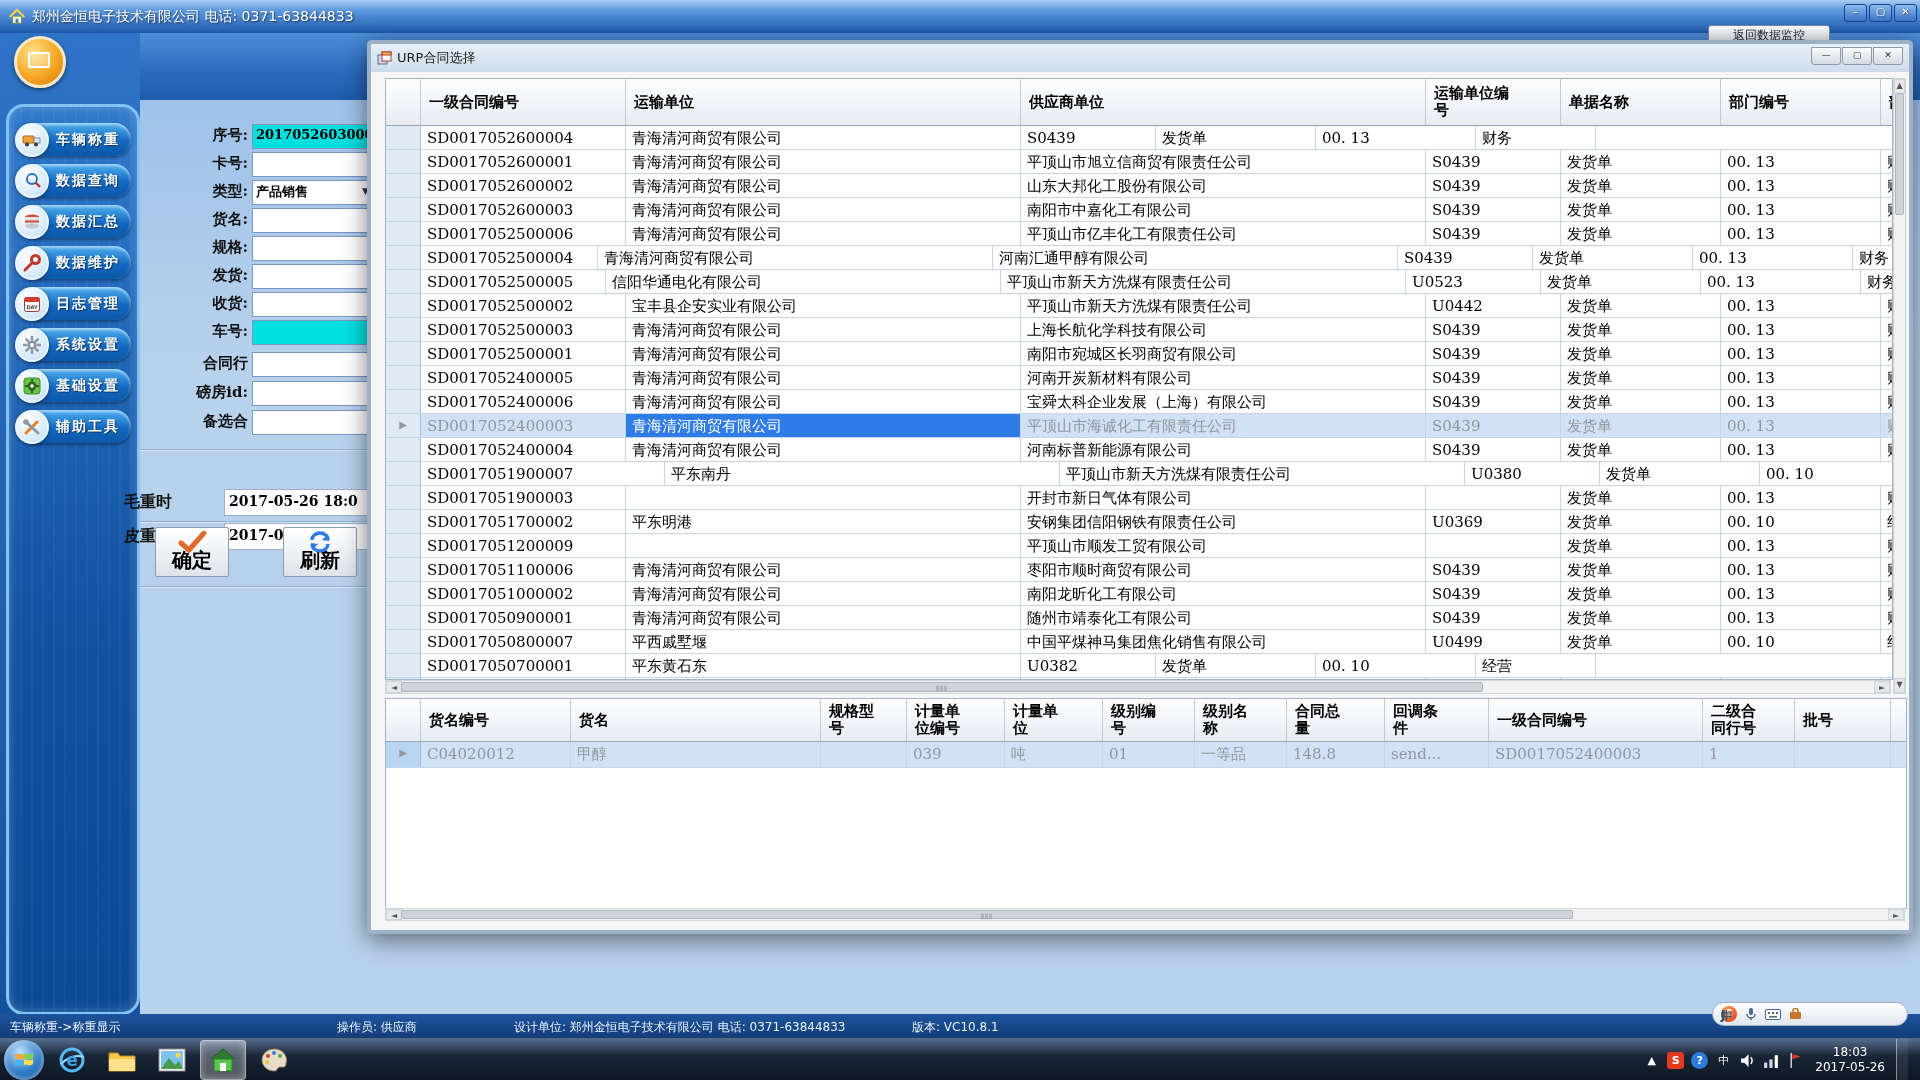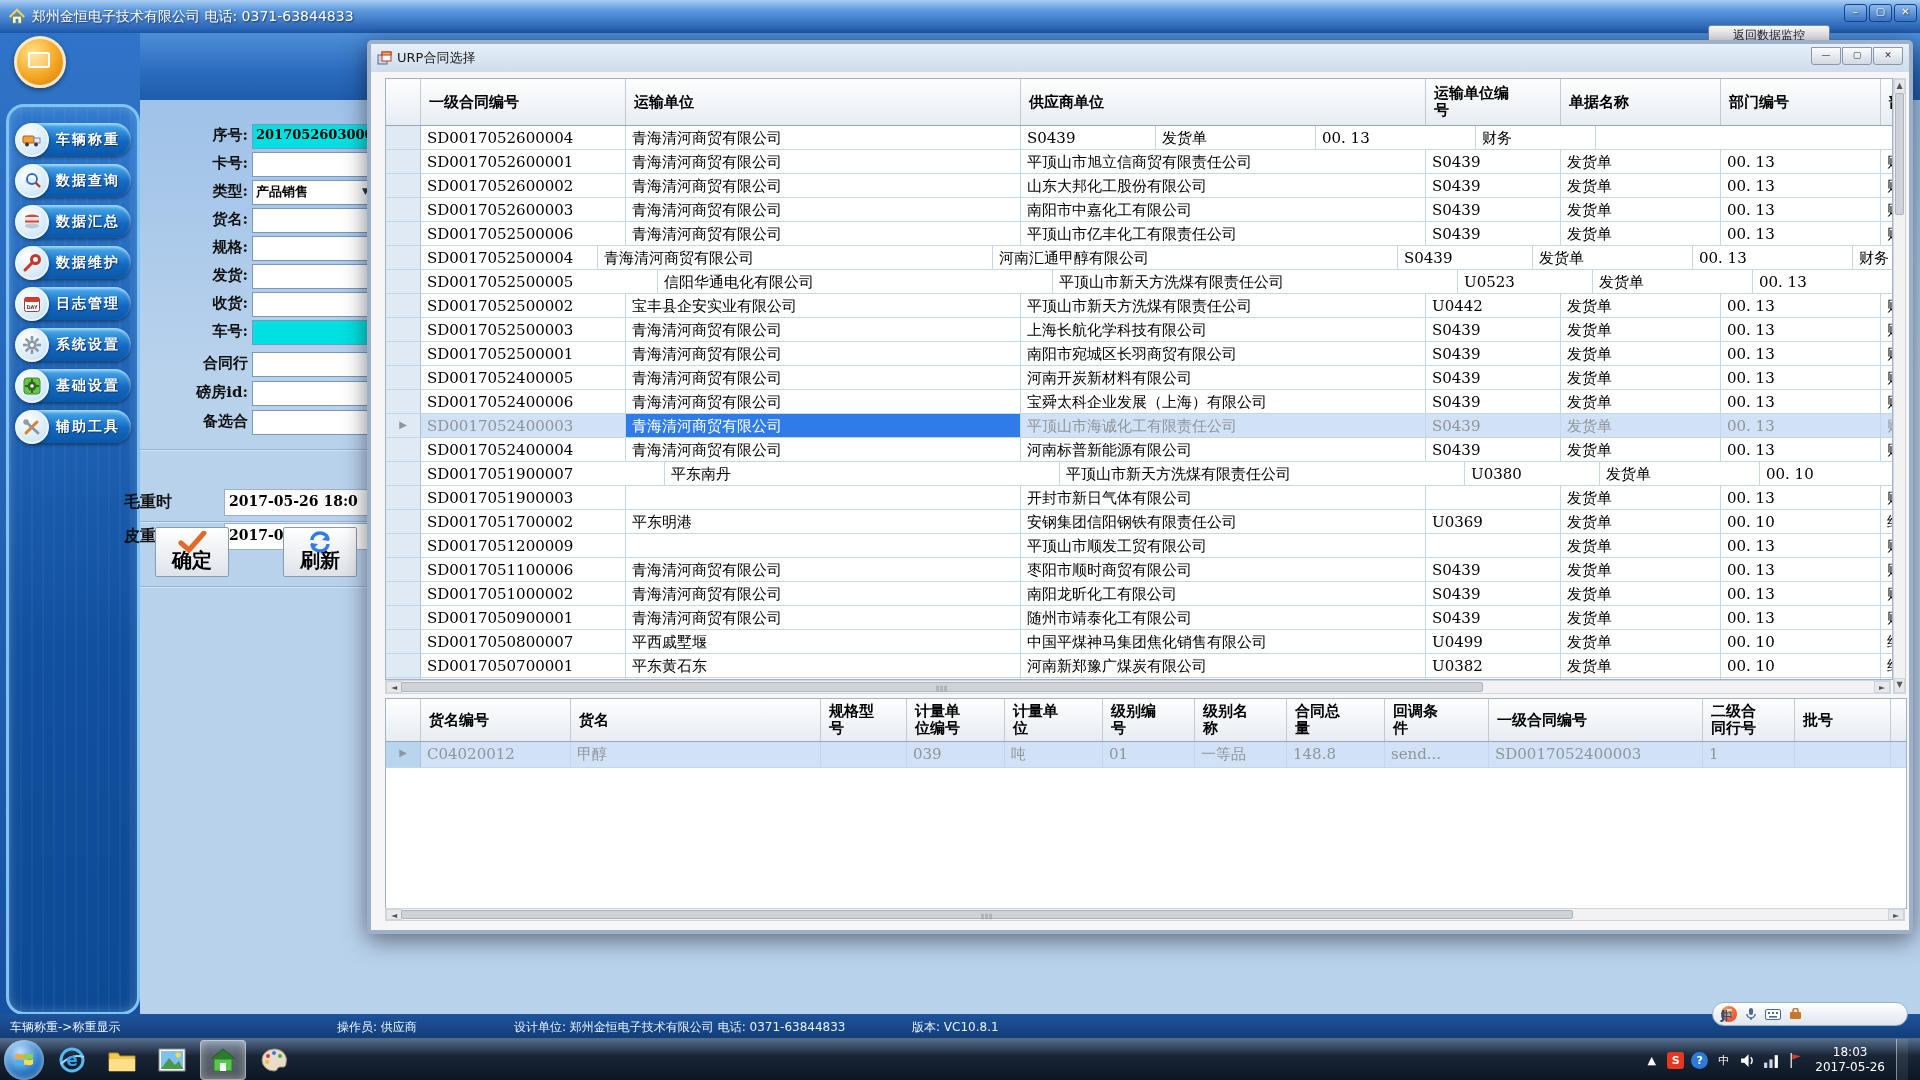--- a/index.html
+++ b/index.html
@@ -418,21 +418,21 @@
           <div class="c" style="width: 177px;">SD0017052500004</div>
           <div class="c" style="width: 395px;">青海清河商贸有限公司</div>
           <div class="c" style="width: 405px;">河南汇通甲醇有限公司</div>
           <div class="c" style="width: 135px;">S0439</div>
           <div class="c" style="width: 160px;">发货单</div>
           <div class="c" style="width: 160px;">00. 13</div>
           <div class="c" style="width: 120px;">财务</div>
         </div>
         <div class="gr">
           <div class="c mk" style="width: 35px;"></div>
-          <div class="c" style="width: 237px;">SD0017052500005</div>
+          <div class="c" style="width: 185px;">SD0017052500005</div>
           <div class="c" style="width: 395px;">信阳华通电化有限公司</div>
           <div class="c" style="width: 405px;">平顶山市新天方洗煤有限责任公司</div>
           <div class="c" style="width: 135px;">U0523</div>
           <div class="c" style="width: 160px;">发货单</div>
           <div class="c" style="width: 160px;">00. 13</div>
           <div class="c" style="width: 120px;">财务</div>
         </div>
         <div class="gr">
           <div class="c mk" style="width: 35px;"></div>
           <div class="c" style="width: 205px;">SD0017052500002</div>
@@ -580,21 +580,20 @@
           <div class="c" style="width: 405px;">中国平煤神马集团焦化销售有限公司</div>
           <div class="c" style="width: 135px;">U0499</div>
           <div class="c" style="width: 160px;">发货单</div>
           <div class="c" style="width: 160px;">00. 10</div>
           <div class="c" style="width: 120px;">经营</div>
         </div>
         <div class="gr">
           <div class="c mk" style="width: 35px;"></div>
           <div class="c" style="width: 205px;">SD0017050700001</div>
           <div class="c" style="width: 395px;">平东黄石东</div>
-          <div class="c" style="width: 405px;">河南新郑豫广煤炭有限公司</div>
           <div class="c" style="width: 135px;">U0382</div>
           <div class="c" style="width: 160px;">发货单</div>
           <div class="c" style="width: 160px;">00. 10</div>
           <div class="c" style="width: 120px;">经营</div>
         </div>
         <div class="gr">
           <div class="c mk" style="width: 35px;"></div>
           <div class="c" style="width: 205px;">SD0017050500005</div>
           <div class="c" style="width: 395px;">青海清河商贸有限公司</div>
           <div class="c" style="width: 405px;">三门峡聚顺物贸有限公司</div>

